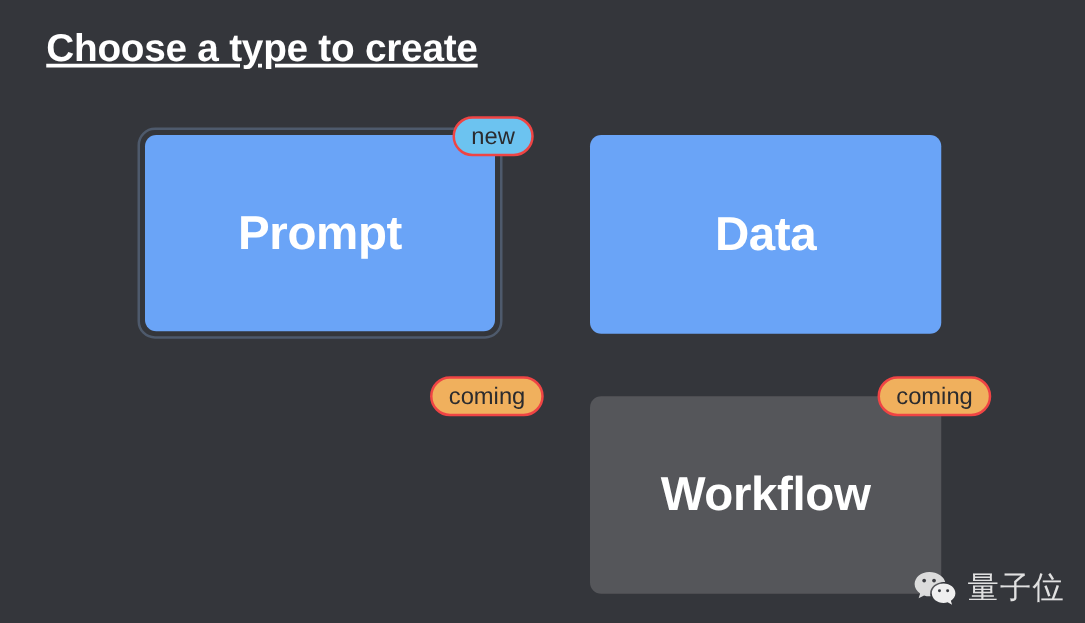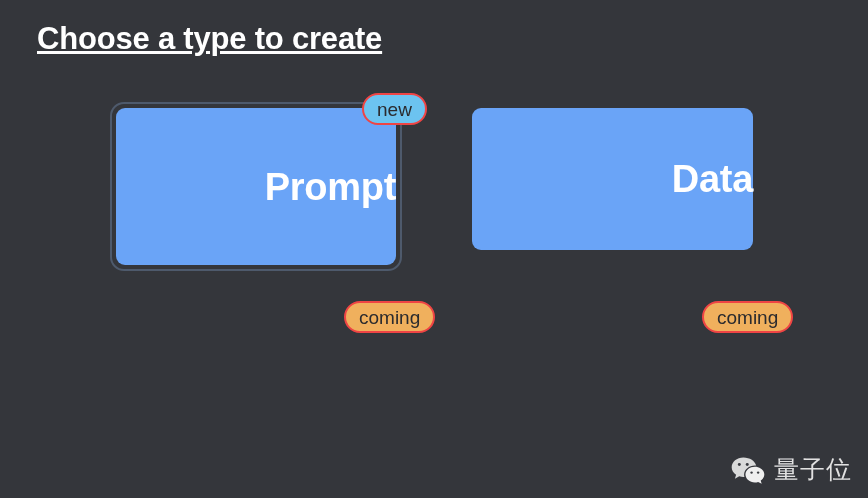--- a/index.html
+++ b/index.html
@@ -60,42 +60,41 @@
   .card-label {
     font-size: 38px;
     font-weight: bold;
     color: #ffffff;
     letter-spacing: -0.3px;
     line-height: 1;
   }
 
   .card.blue {
     background: #6aa4f7;
-    justify-content: flex-end;
   }
   .card.grey {
     background: #55565a;
   }
 
   
   .card.selected::after {
     content: "";
     position: absolute;
     left: -6px;
     top: -6px;
     right: -6px;
     bottom: -6px;
     border: 2px solid #4e5a6c;
     border-radius: 14px;
     pointer-events: none;
   }
 
   
   .card-prompt    { left: 116px; top: 108px; width: 280px;  height: 157px; }
-  .card-data      { left: 472px; top: 108px; width: 281px;  height: 142px; }
+  .card-data      { left: 472px; top: 108px; width: 281px;  height: 159px; }
   .card-extension { left: 116px; top: 317px; width: 280px;  height: 158px; }
   .card-workflow  { left: 472px; top: 317px; width: 281px;  height: 158px; }
 
   
   .badge {
     position: absolute;
     display: flex;
     align-items: center;
     justify-content: center;
     height: 32px;
@@ -163,20 +162,23 @@
       <span class="card-label">Prompt</span>
     </div>
     <div class="badge badge-new">new</div>
 
     <div class="card blue card-data">
       <span class="card-label">Data</span>
     </div>
 
     <div class="badge badge-coming-extension">coming</div>
 
+    <div class="card grey card-workflow">
+      <span class="card-label">Workflow</span>
+    </div>
     <div class="badge badge-coming-workflow">coming</div>
 
   </div>
 
   <div class="watermark">
     <svg class="watermark-icon" viewBox="0 0 40 34" xmlns="http://www.w3.org/2000/svg">
       <path fill="#e8e8e8" d="M14.6 1.2C6.9 1.2 0.8 6.3 0.8 12.6c0 3.6 2.0 6.8 5.2 8.9L4.6 26.0l5.1-2.7c1.6 0.5 3.3 0.8 4.9 0.8
                0.4 0 0.8 0 1.2-0.05c-0.3-0.9-0.4-1.8-0.4-2.8 0-5.9 5.7-10.7 12.8-10.7 0.5 0 0.9 0.02 1.4 0.07
                C28.4 5.4 22.2 1.2 14.6 1.2z"></path>
       <circle cx="9.8" cy="9.3" r="1.75" fill="#3b3d42"></circle>

